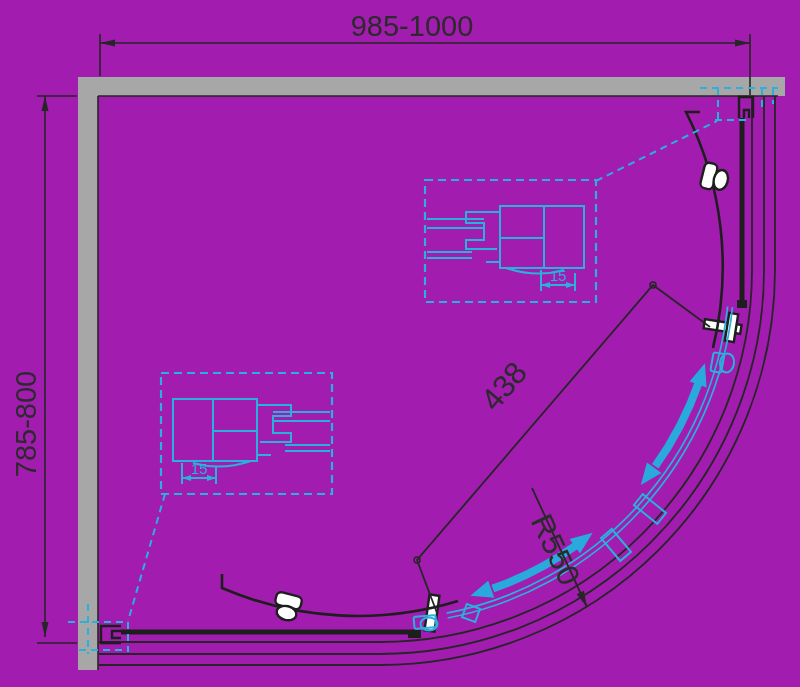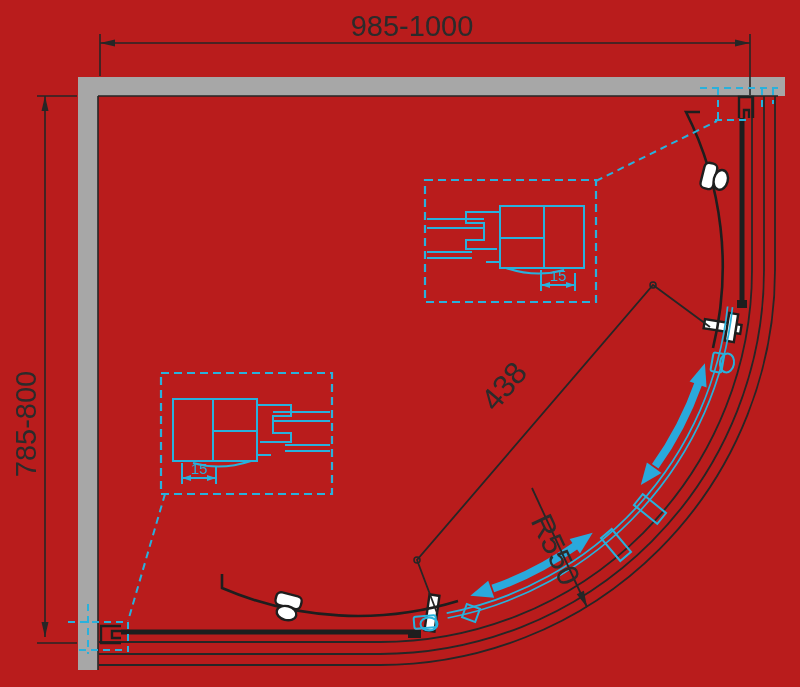--- a/index.html
+++ b/index.html
@@ -1,16 +1,16 @@
 <!DOCTYPE html>
 <html><head>
 <meta charset="utf-8">
 <style>
   html,body{margin:0;padding:0;background:#ffffff;}
-  .stage{position:relative;width:800px;height:687px;background:#b91c1c;overflow:hidden;
+  .stage{position:relative;width:800px;height:687px;background:#a21caf;overflow:hidden;
          font-family:"Liberation Sans",sans-serif;}
   svg{display:block;}
   text{font-family:"Liberation Sans",sans-serif;}
   .dimtext{fill:#2b2b2b;font-size:29px;}
   .dimtext-mid{fill:#2b2b2b;font-size:31px;}
   .cyantext{fill:#29b1dc;font-size:15px;}
 </style>
 </head>
 <body>
 

